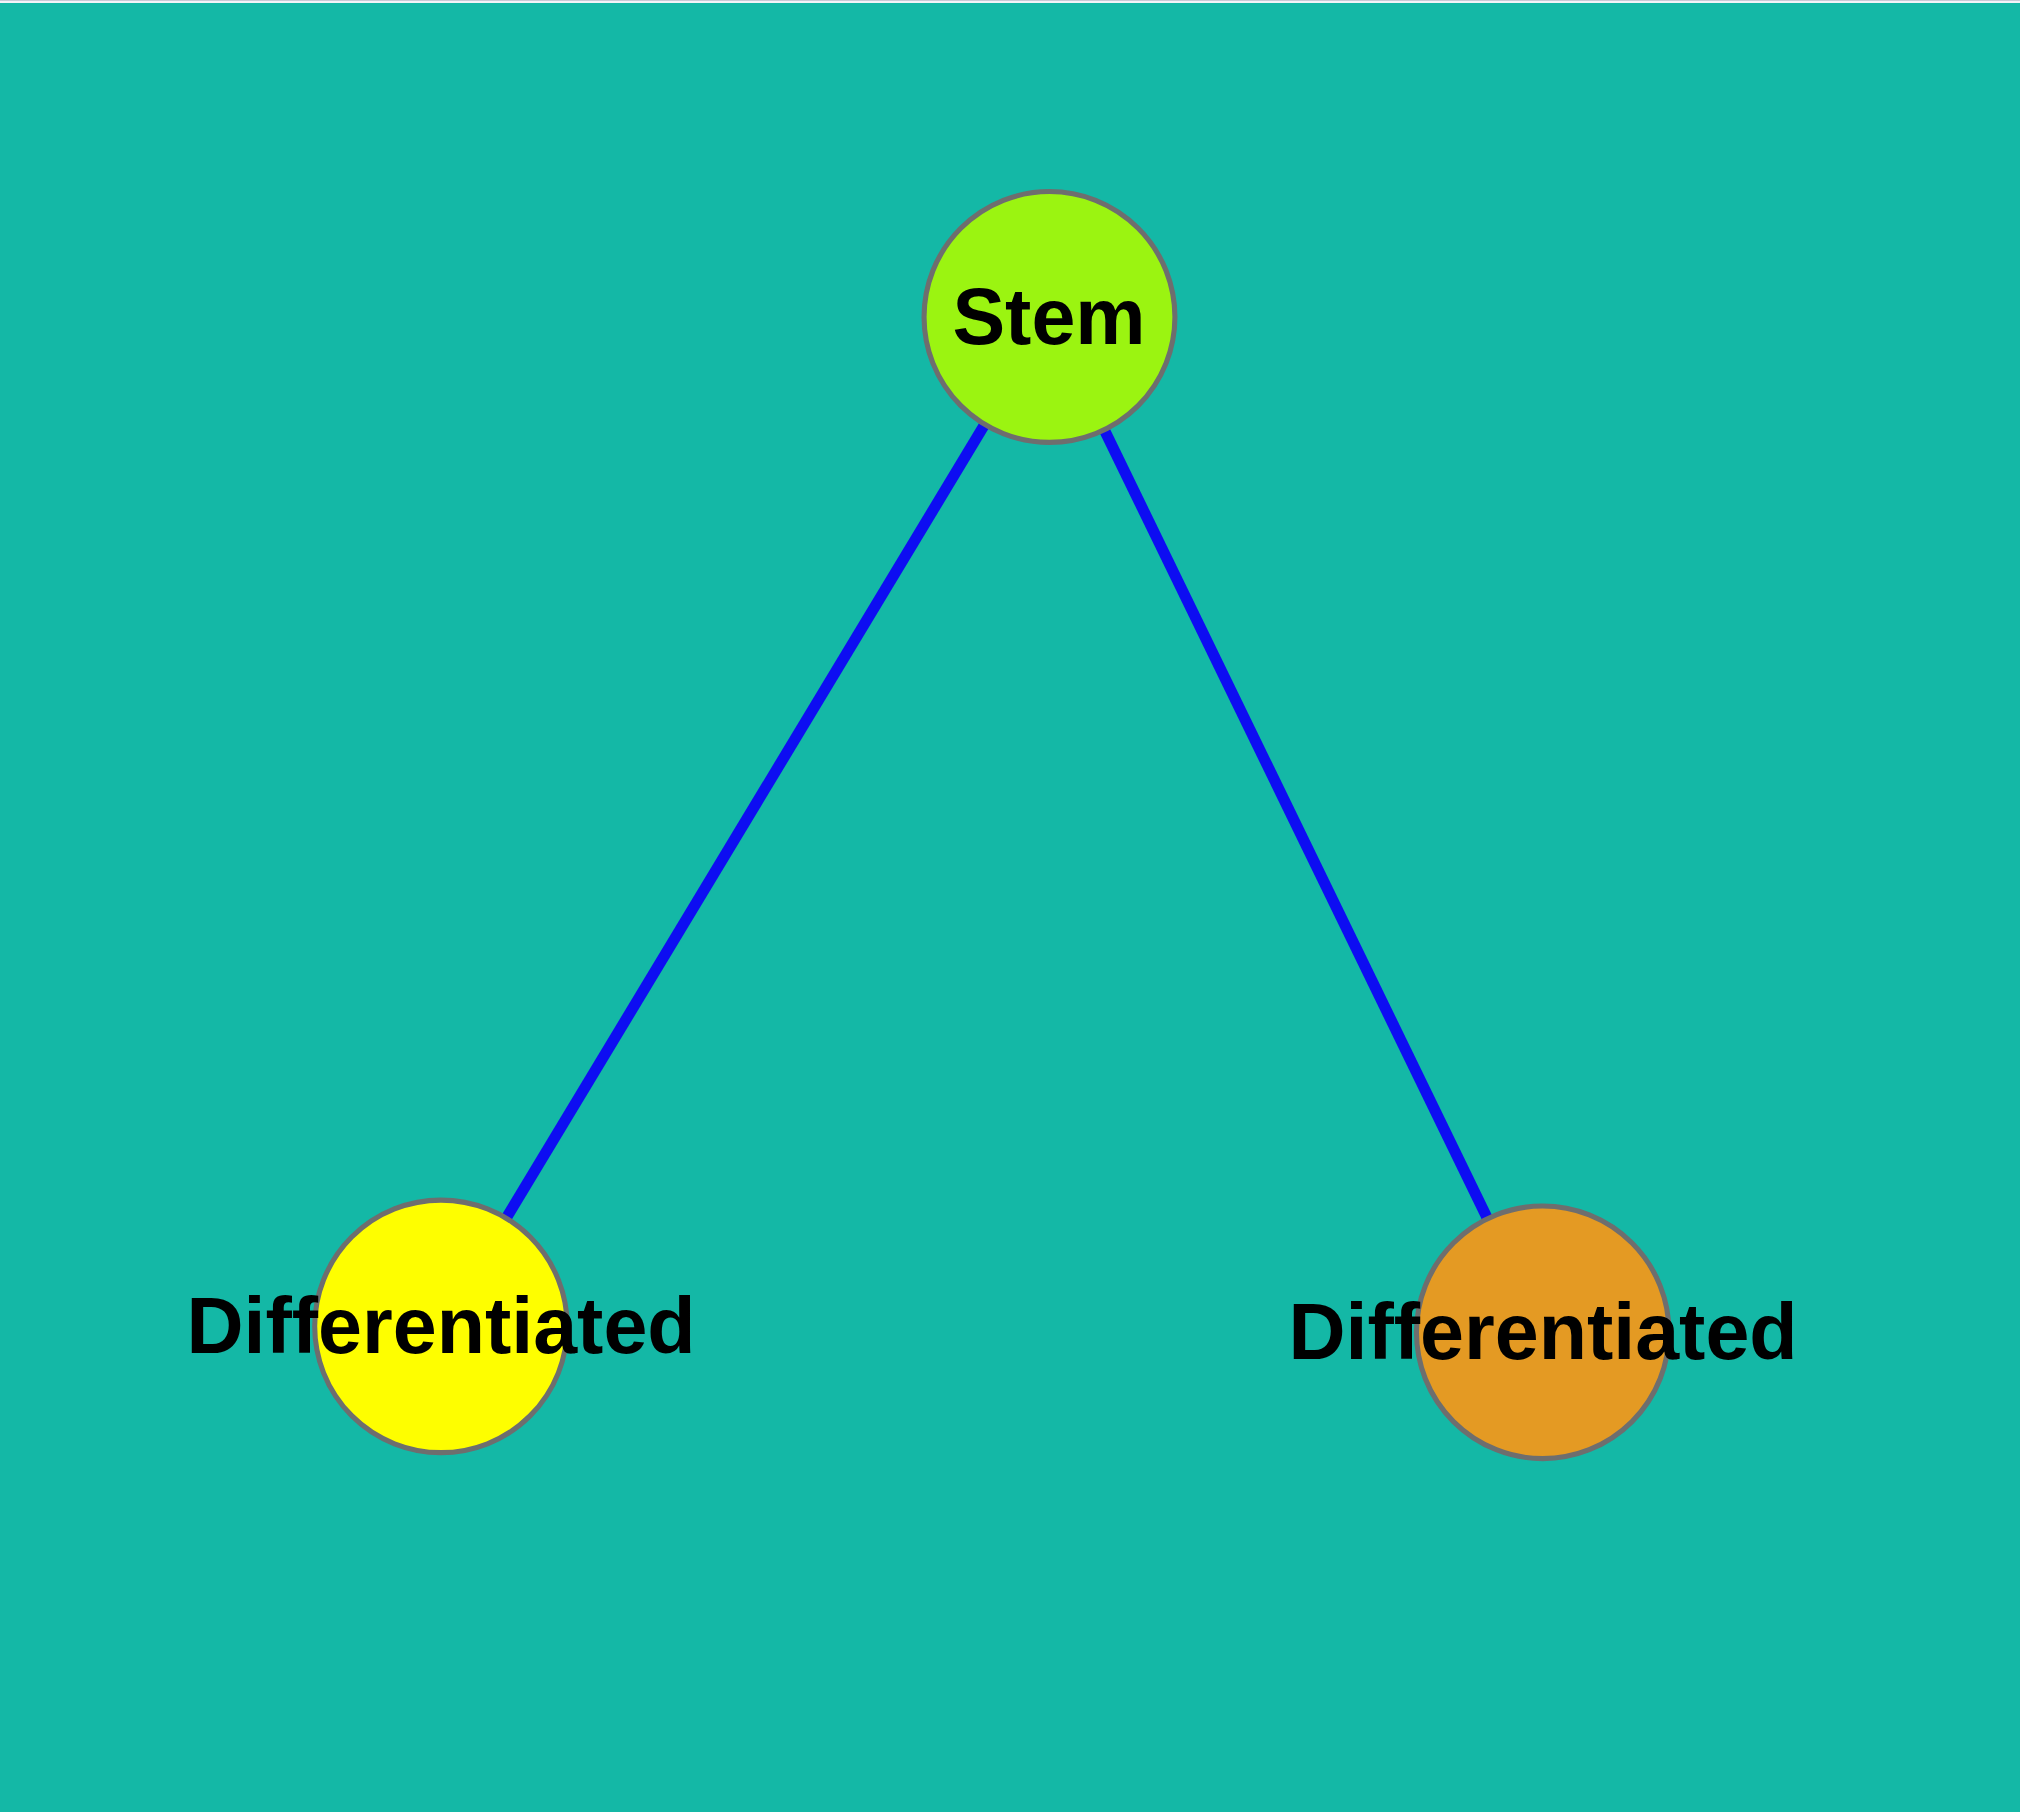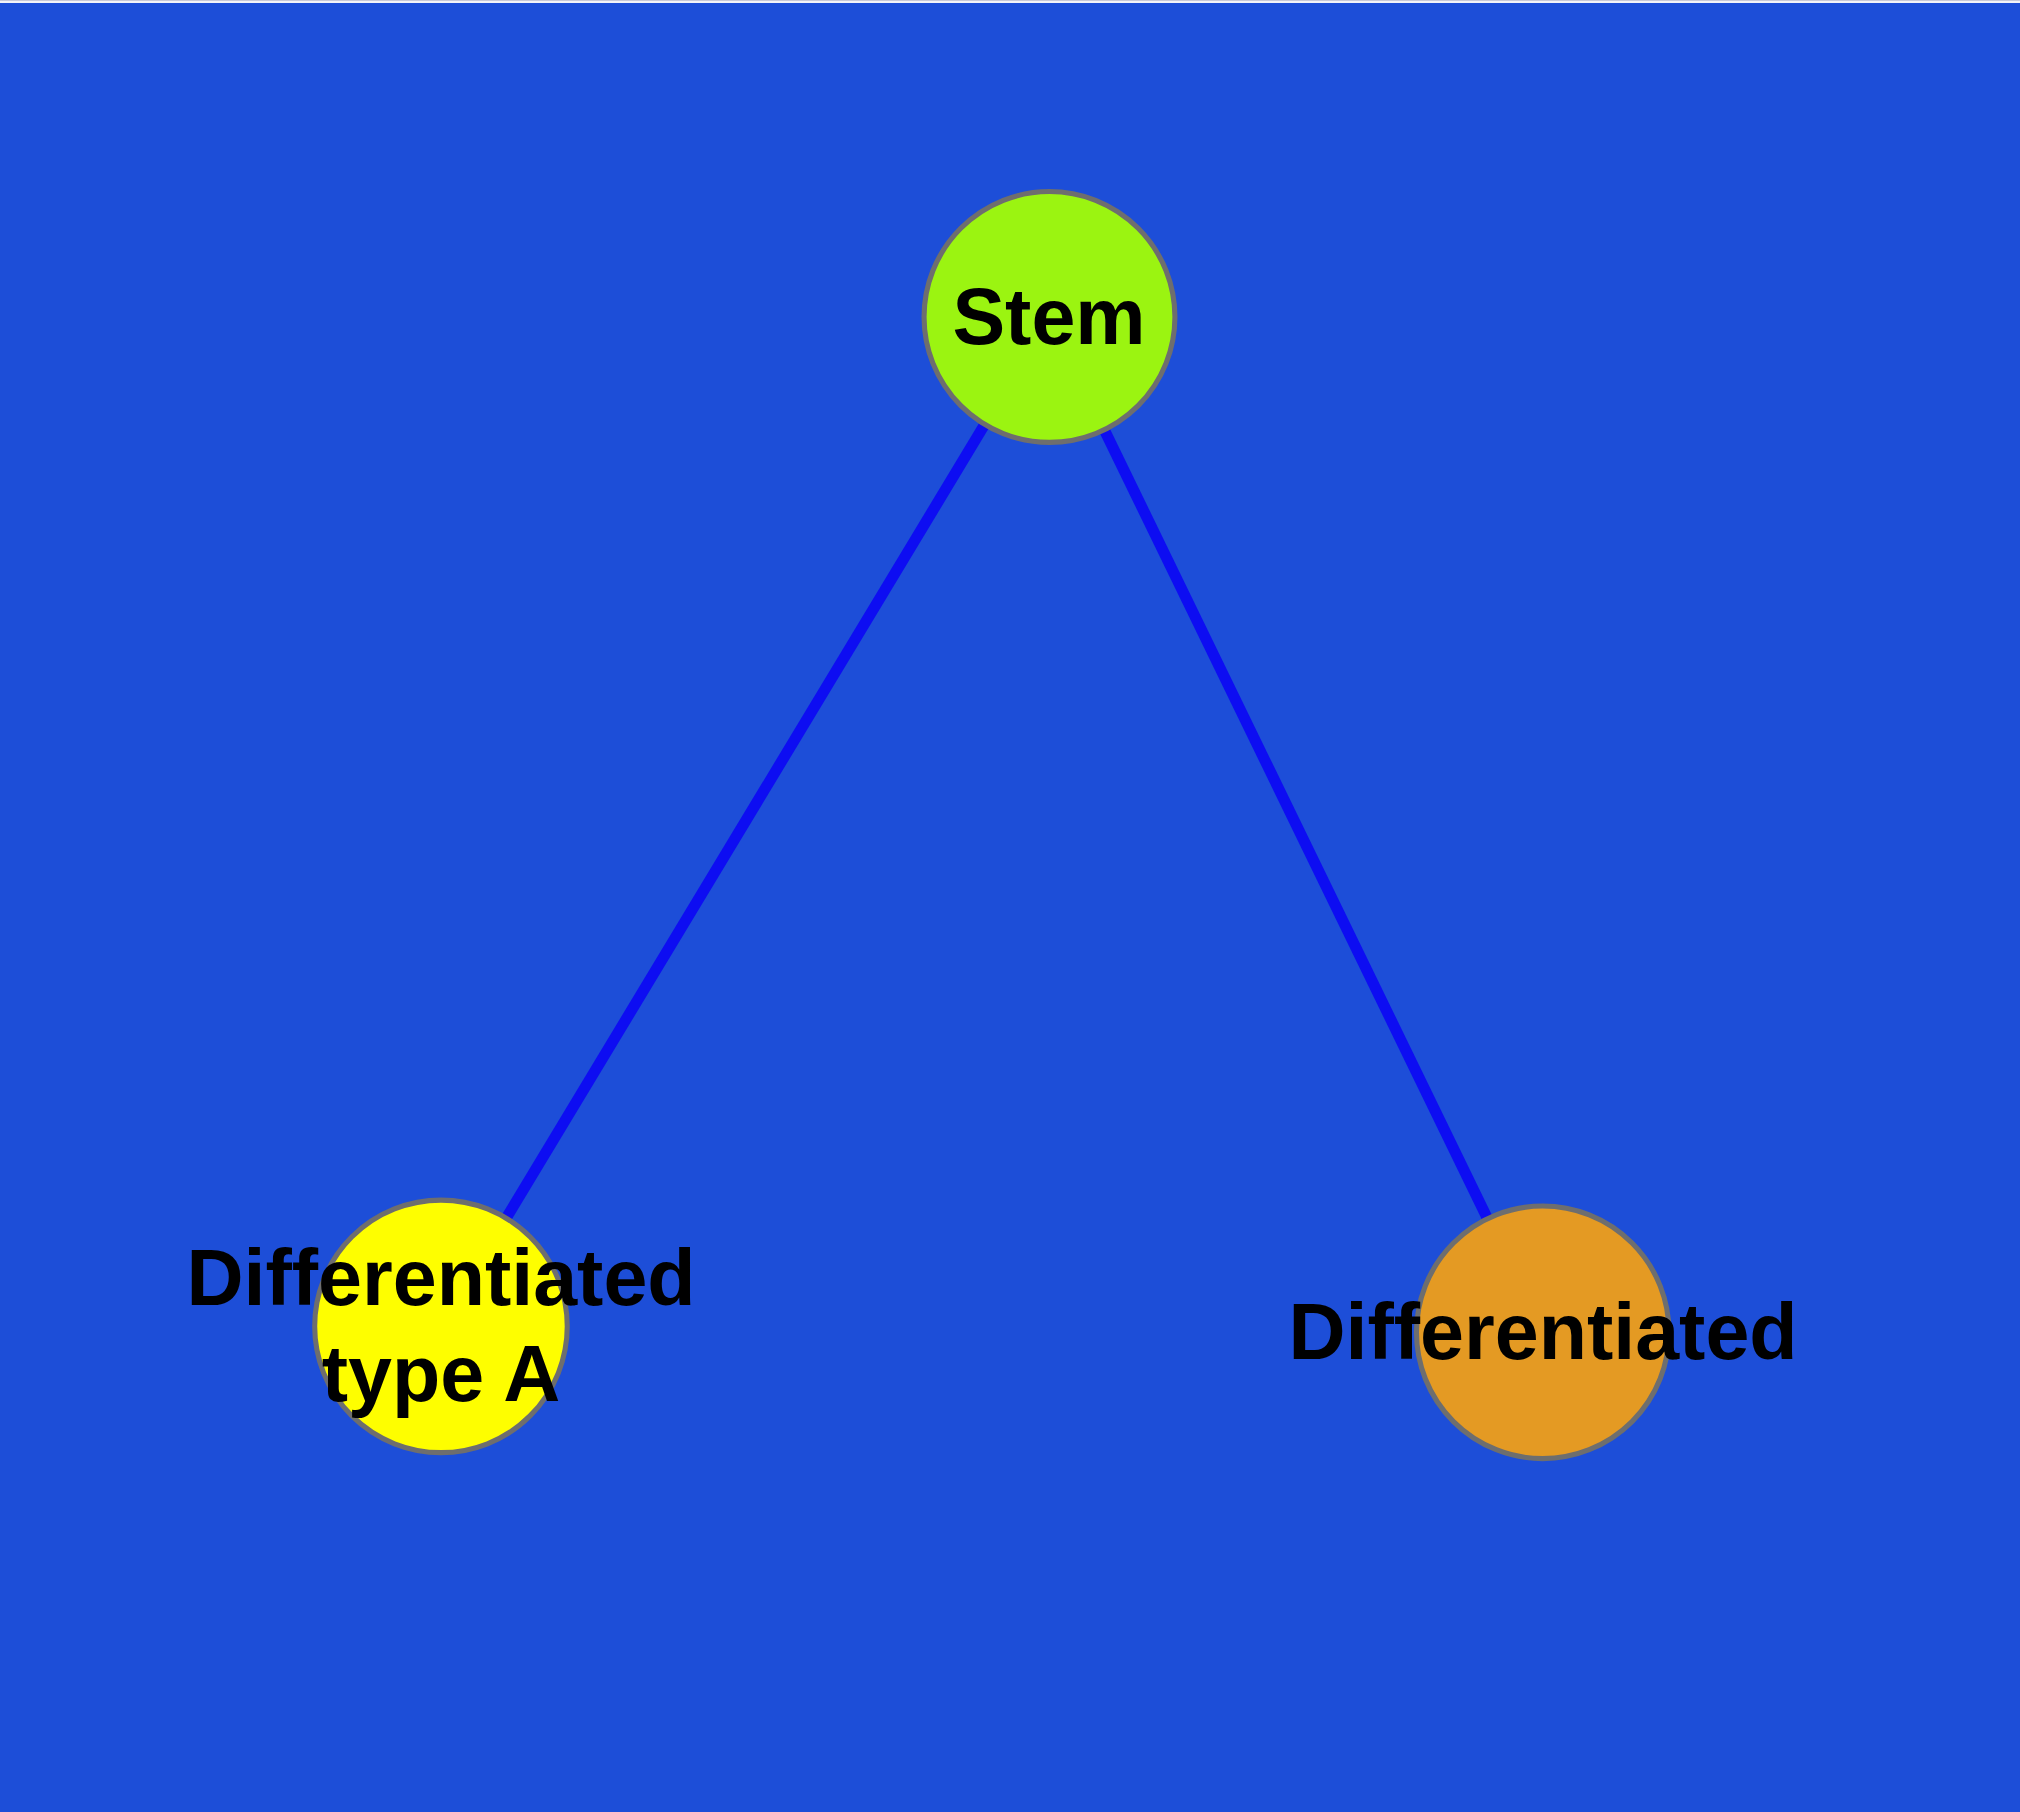--- a/index.html
+++ b/index.html
@@ -30,37 +30,36 @@
     text-align: center;
     font-weight: bold;
     font-size: 79px;
     line-height: 96px;
     white-space: nowrap;
   }
 </style>
 </head>
 <body>
 
-<div class="canvas" style="background: #1d4ed8; text-decoration: underline;">
+<div class="canvas" style="background: #14b8a6; text-decoration: underline;">
   <div class="top-strip" style="background: rgb(243, 243, 248);"></div>
 
   <svg class="graph-svg" width="2021" height="1812" viewBox="0 0 2384 2138">
     <line x1="1238" y1="374" x2="520" y2="1565" stroke="#0D0DF2" stroke-width="13"></line>
     <line x1="1238" y1="374" x2="1820" y2="1572" stroke="#0D0DF2" stroke-width="13"></line>
     <circle cx="1238" cy="374" r="148" fill="#9BF411" stroke="#6E6E6E" stroke-width="6"></circle>
     <circle cx="520" cy="1565" r="149" fill="#FEFE00" stroke="#6E6E6E" stroke-width="6"></circle>
     <circle cx="1820" cy="1572" r="149" fill="#E49A23" stroke="#6E6E6E" stroke-width="6"></circle>
   </svg>
 
   <div class="node-label" style="left: 1049px; top: 317px; color: rgb(0, 0, 0);">
     <span>Stem</span>
   </div>
 
   <div class="node-label" style="left: 441px; top: 1326px; color: rgb(0, 0, 0);">
     <span>Differentiated</span><br>
-    <span>type A</span>
   </div>
 
   <div class="node-label" style="left: 1543px; top: 1332px; color: rgb(0, 0, 0);">
     <span>Differentiated</span><br>
   </div>
 </div>
 
 
 </body></html>

